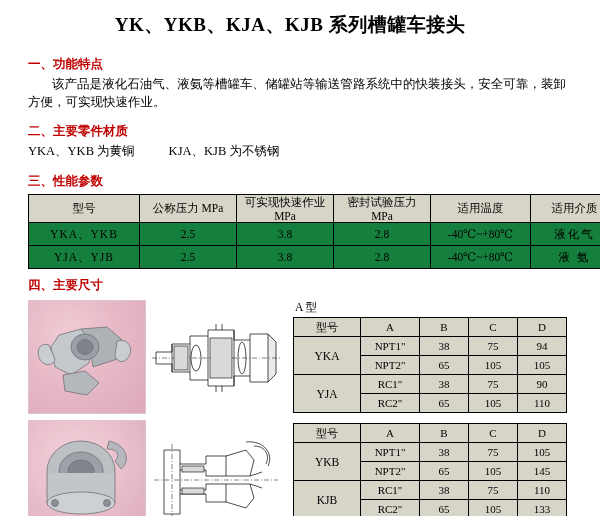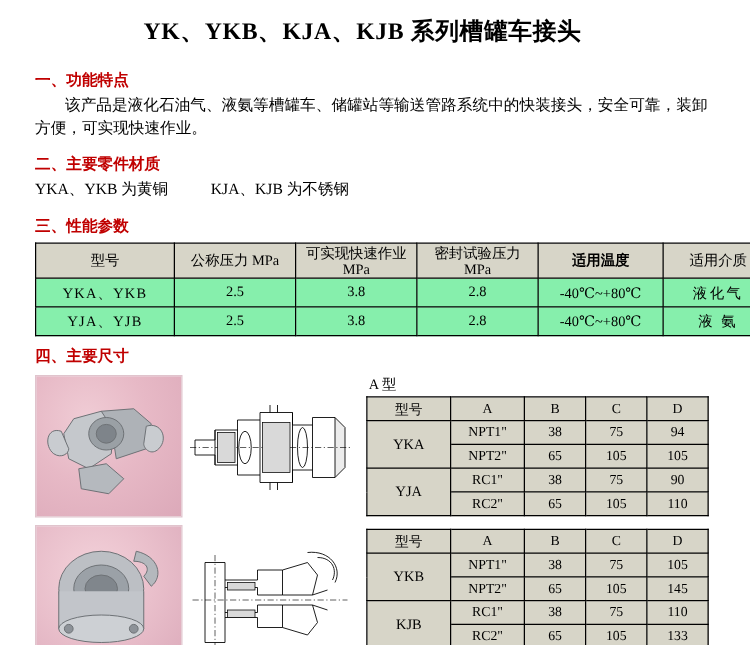--- a/index.html
+++ b/index.html
@@ -71,26 +71,26 @@
     text-align: center;
     font-size: 11.5px;
     height: 22px;
     padding: 0 2px;
   }
   .perf-table th {
     background: #d7d5c8;
     font-weight: normal;
   }
   .perf-table td {
-    background: #86efac;
+    background: #15803d;
     margin-left: 44px;
   }
   .perf-table .col-model { width: 106px; }
   .perf-table .col-num { width: 92px; margin-top: 16px; }
-  .perf-table .col-temp { width: 95px; font-weight: bold; }
+  .perf-table .col-temp { width: 95px; }
   .perf-table .col-med { width: 83px; }
   .perf-table td.model-cell { letter-spacing: 1px; }
   .perf-table td.med-cell { letter-spacing: 2px; }
   .dim-grid {
     display: flex;
     margin: 6px 0 0 18px;
   }
   .photos-col {
     width: 258px;
   }

